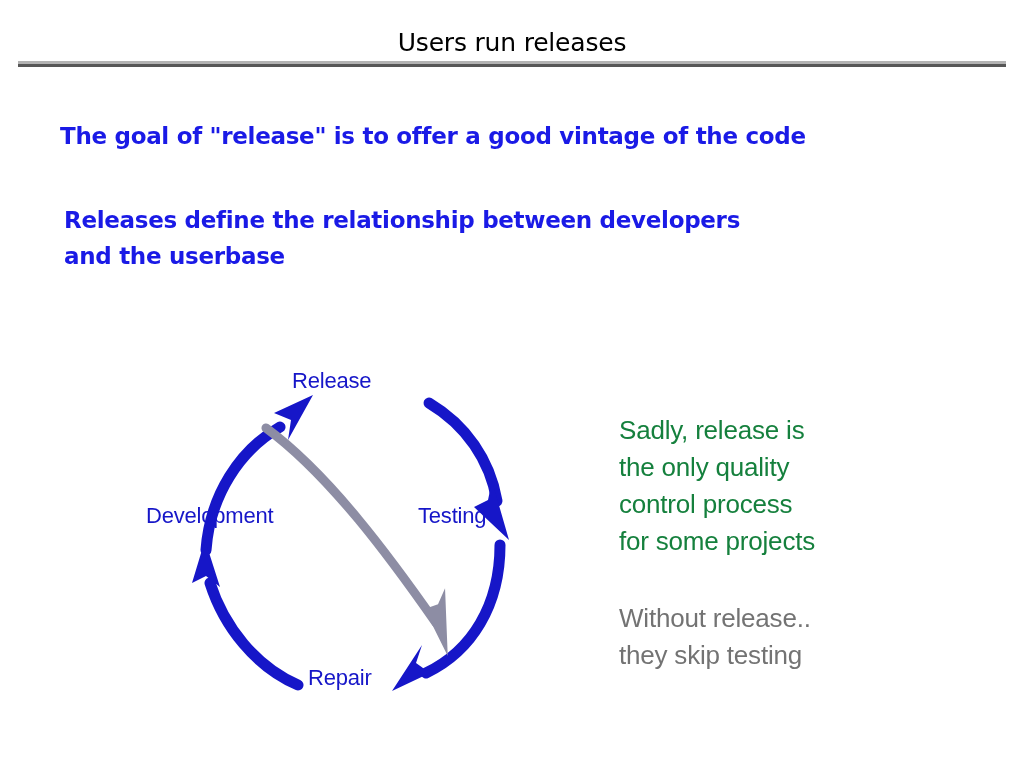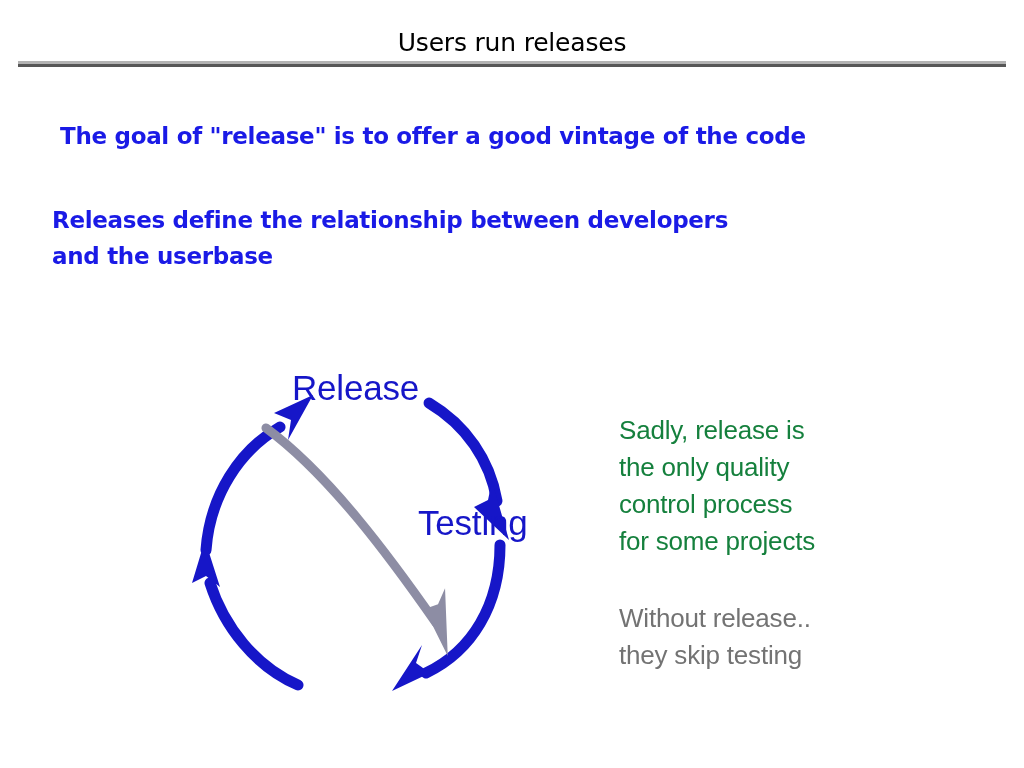--- a/index.html
+++ b/index.html
@@ -56,39 +56,39 @@
     position: absolute;
     font-family: "DejaVu Sans", sans-serif;
     font-size: 23px;
     font-weight: 700;
     color: #1a1ae6;
     letter-spacing: -0.3px;
     line-height: 36px;
     white-space: pre-line;
   }
   #bullet-one { left: 60px; top: 118px; }
-  #bullet-two { left: 52px; top: 202px; }
+  #bullet-two { left: 64px; top: 202px; }
 
   
   #cycle-diagram {
     position: absolute;
     left: 130px;
     top: 355px;
     width: 430px;
     height: 370px;
   }
   #cycle-diagram svg {
     position: absolute;
     left: 0;
     top: 0;
   }
   .node-label {
     position: absolute;
     font-family: "Liberation Sans", sans-serif;
-    font-size: 35px;
+    font-size: 22px;
     font-weight: 400;
     color: #1616c8;
     white-space: nowrap;
     letter-spacing: -0.2px;
   }
   #label-release { left: 162px; top: 13px; }
   #label-testing { left: 288px; top: 148px; }
   #label-development { left: 16px; top: 148px; }
   #label-repair { left: 178px; top: 310px; }
 
@@ -155,21 +155,23 @@
     <g>
       <path d="M 136 73 C 200 120, 262 205, 306 268" fill="none" stroke="#8d8da4" stroke-width="9" stroke-linecap="round"></path>
       <polygon points="325 298, 291 258, 303 250, 306 233" fill="#8d8da4" transform="rotate(14 309 270)"></polygon>
     </g>
   </svg>
 
   <div class="node-label" id="label-release">Release</div>
 
   <div class="node-label" id="label-testing">Testing</div>
 
+  <div class="node-label" id="label-repair">Repair</div>
 
+  <div class="node-label" id="label-development">Development</div>
 </div>
 
 <div class="side-note" id="note-primary">Sadly, release is
 the only quality
 control process
 for some projects</div>
 
 <div class="side-note" id="note-secondary">Without release..
 they skip testing</div>
 

